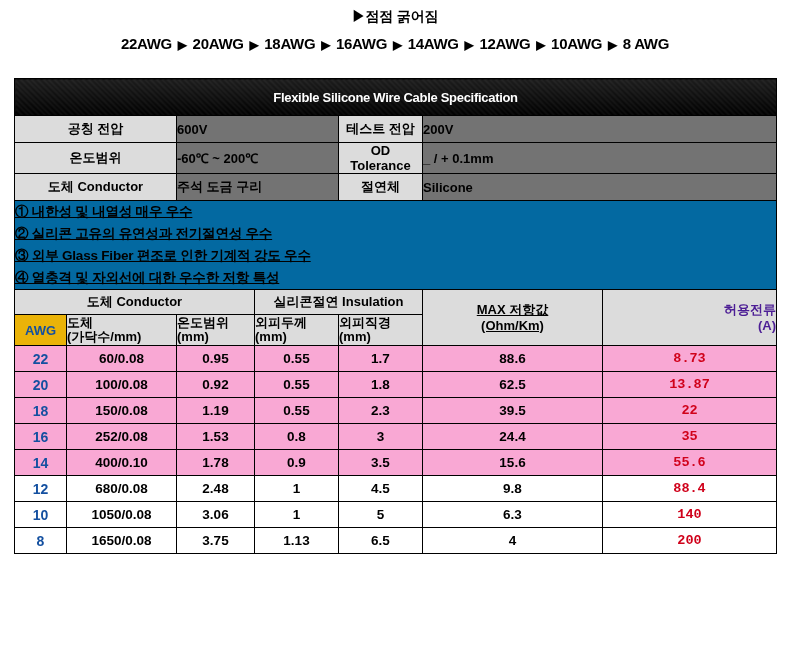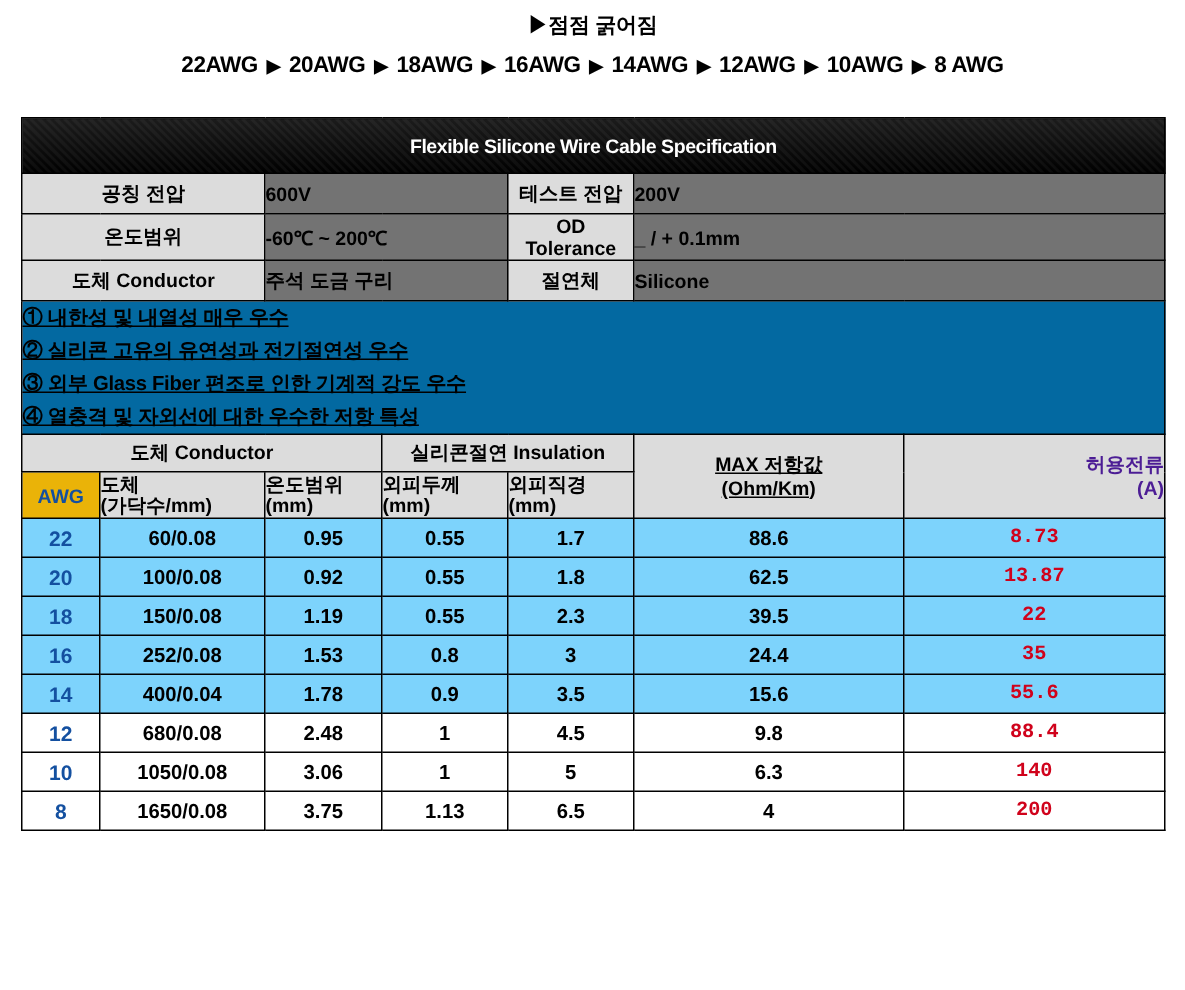--- a/index.html
+++ b/index.html
@@ -142,21 +142,21 @@
   tr.data td.awg {
     color: #1450a0;
     font-size: 14px;
   }
   tr.data td.amp {
     color: #d0021b;
     font-size: 13.5px;
     font-family: Liberation Mono, monospace;
   }
   tr.data.hl td {
-    background: #7dd3fc;
+    background: #f9a8d4;
   }
   tr.data.plain td {
     background: #ffffff;
   }
 
   
   .footer {
     position: absolute;
     left: 14px;
     top: 598px;
@@ -305,21 +305,21 @@
         <td class="awg">16</td>
         <td>252/0.08</td>
         <td>1.53</td>
         <td>0.8</td>
         <td>3</td>
         <td>24.4</td>
         <td class="amp">35</td>
       </tr>
       <tr class="data hl">
         <td class="awg">14</td>
-        <td>400/0.04</td>
+        <td>400/0.10</td>
         <td>1.78</td>
         <td>0.9</td>
         <td>3.5</td>
         <td>15.6</td>
         <td class="amp">55.6</td>
       </tr>
       <tr class="data plain">
         <td class="awg">12</td>
         <td>680/0.08</td>
         <td>2.48</td>

